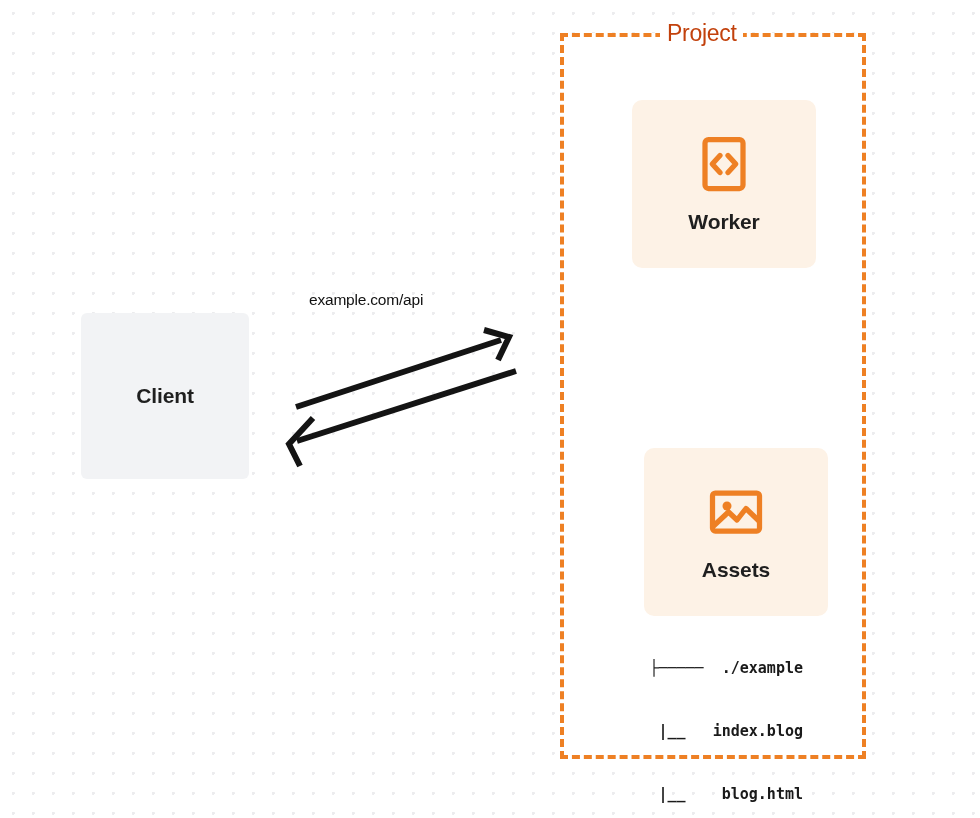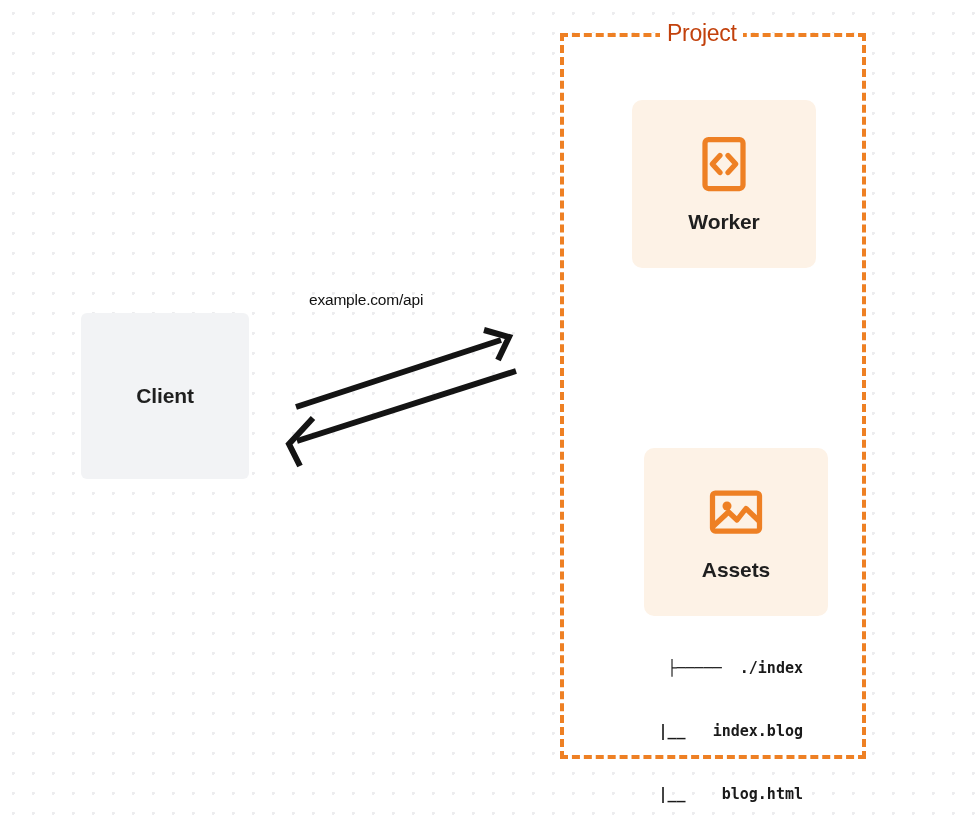--- a/index.html
+++ b/index.html
@@ -175,19 +175,19 @@
   <div id="assets-card" class="service-card">
     <svg class="card-icon" viewBox="0 0 24 24">
       <rect x="2.6" y="4.4" width="18.8" height="15.2" rx="1.1" fill="none" stroke="#ee8024" stroke-width="2.1"></rect>
       <circle cx="8.4" cy="9.6" r="1.8" fill="#ee8024"></circle>
       <polyline points="3.0,17.6 9.0,12.0 12.4,15.2 16.0,10.6 21.2,15.6" fill="none" stroke="#ee8024" stroke-width="2.1" stroke-linecap="round" stroke-linejoin="round"></polyline>
     </svg>
     <span class="card-label">Assets</span>
   </div>
 
   <div id="assets-tree">
-    <span class="tree-line">├─────  ./index</span>
+    <span class="tree-line">├─────  ./example</span>
     <span class="tree-line">      |__   index.blog</span>
     <span class="tree-line">      |__    blog.html</span>
     
   </div>
 
 </div>
 
 </body></html>

